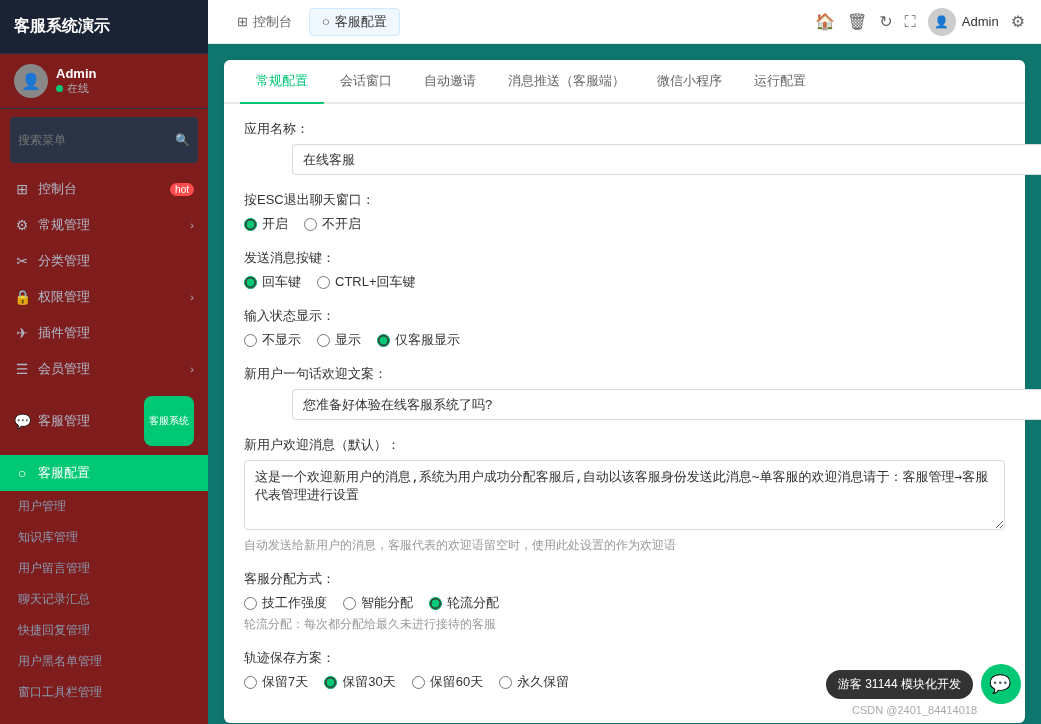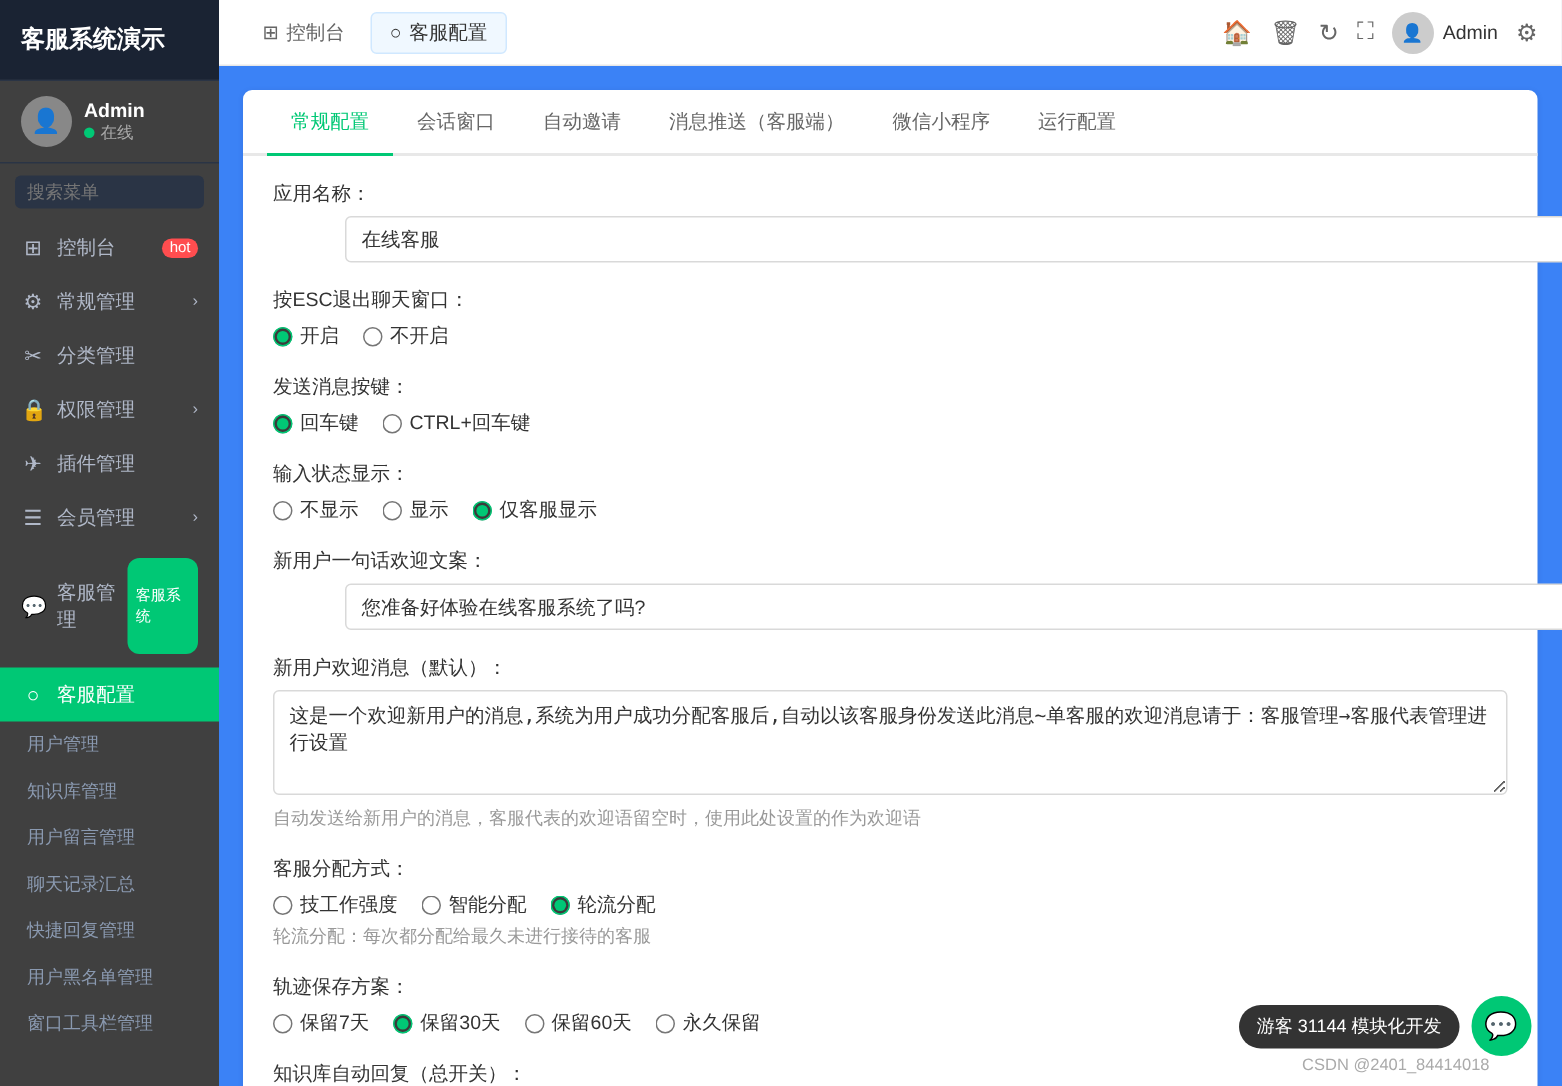--- a/index.html
+++ b/index.html
@@ -1,21 +1,21 @@
 <!DOCTYPE html>
 <html><head>
   <meta charset="utf-8">
   <style>
     * { box-sizing: border-box; margin: 0; padding: 0; }
     body { font-family: 'Microsoft YaHei', Arial, sans-serif; font-size: 13px; background: #f0f2f5; display: flex; height: 724px; overflow: hidden; }
 
     
     .sidebar {
-      width: 146px;
-      background: #404040;
+      width: 208px;
+      background: #7f1d1d;
       color: #ccc;
       display: flex;
       flex-direction: column;
       flex-shrink: 0;
       height: 724px;
       overflow-y: auto;
     }
     .sidebar-logo {
       padding: 16px 14px;
       font-size: 16px;
@@ -43,21 +43,21 @@
     .user-info { display: flex; flex-direction: column; }
     .user-name { color: #fff; font-size: 13px; font-weight: bold; }
     .user-status { display: flex; align-items: center; font-size: 11px; color: #aaa; }
     .status-dot { width: 7px; height: 7px; border-radius: 50%; background: #00c875; margin-right: 4px; }
     .search-box {
       margin: 8px 10px;
       display: flex;
       align-items: center;
       background: #2a3445;
       border-radius: 4px;
-      padding: 4px 8px;
+      padding: 16px 8px;
     }
     .search-box input {
       background: transparent;
       border: none;
       outline: none;
       color: #ccc;
       font-size: 12px;
       flex: 1;
     }
     .search-icon { color: #888; font-size: 12px; }
@@ -156,21 +156,21 @@
       background: #ccc;
       display: flex; align-items: center; justify-content: center;
       font-size: 12px; color: #666;
     }
     .admin-name { font-size: 13px; color: #333; }
 
     
     .content {
       flex: 1;
       overflow-y: auto;
-      background: #3b82f6;
+      background: #0f766e;
       padding: 16px;
     }
     .card {
       background: #fff;
       border-radius: 6px;
       padding: 0;
       box-shadow: 0 1px 4px rgba(0,0,0,0.08);
     }
     .tabs-bar {
       display: flex;
@@ -263,21 +263,21 @@
       background: #00c875;
       display: flex; align-items: center; justify-content: center;
       color: #fff;
       font-size: 18px;
       cursor: pointer;
     }
     
     .watermark {
       position: fixed;
       bottom: 8px;
-      right: 48px;
+      right: 64px;
       font-size: 11px;
       color: #aaa;
     }
   </style>
 </head>
 <body>
 
 <div class="sidebar">
   <div class="sidebar-logo">客服系统演示</div>
   <div class="sidebar-user">
@@ -477,24 +477,20 @@
               <input type="radio" name="sessionsave" style="">
               <span>保留60天</span>
             </label>
             <label class="radio-item">
               <input type="radio" name="sessionsave" style="">
               <span>永久保留</span>
             </label>
           </div>
         </div>
 
-        <div class="form-group">
-          <label class="form-label">知识库自动回复（总开关）：</label>
-
-        </div>
 
       </div>
     </div>
   </div>
 </div>
 
 <div class="chat-widget">
   <div class="chat-bubble">游客 31144 模块化开发</div>
   <div class="chat-btn">💬</div>
 </div>

